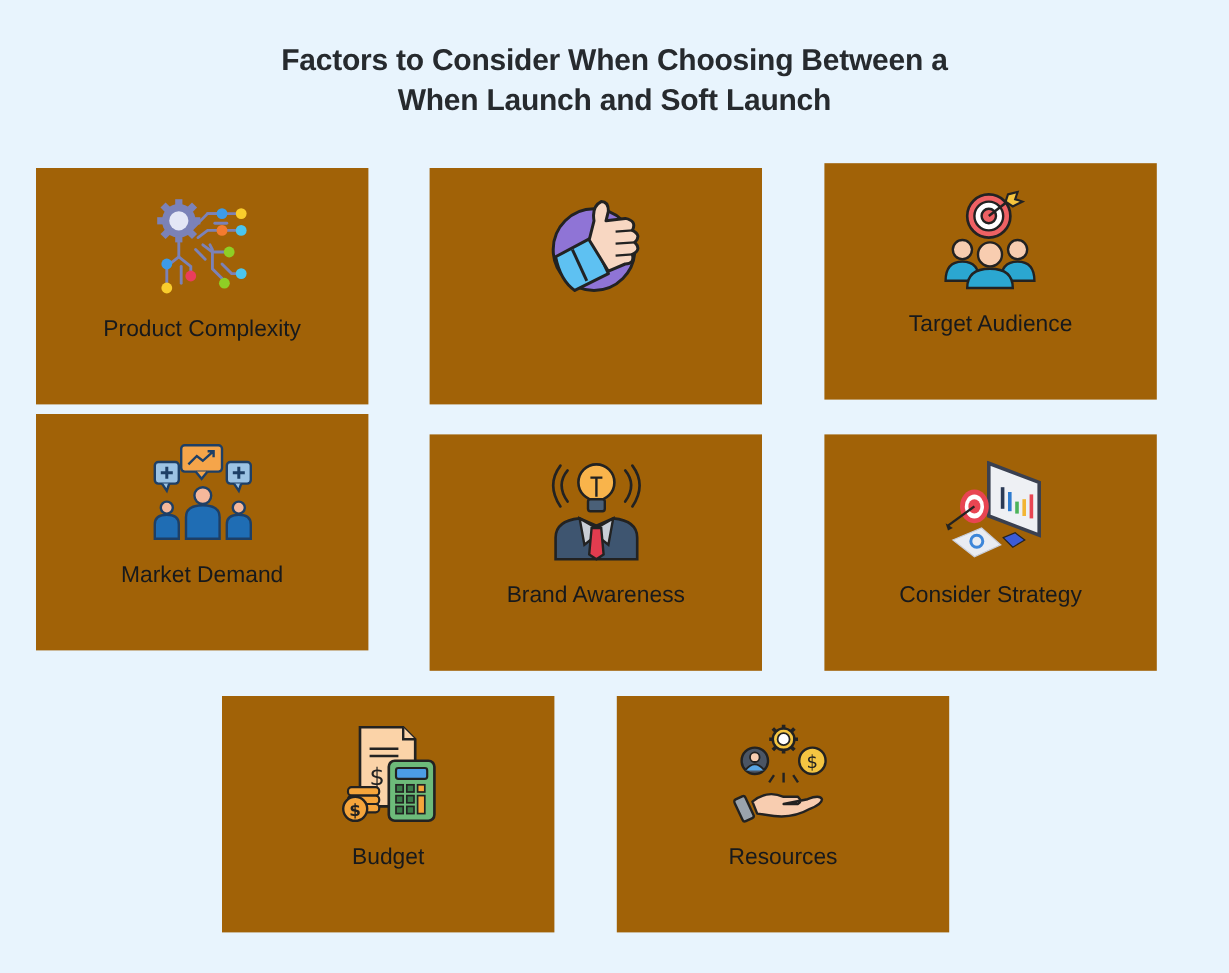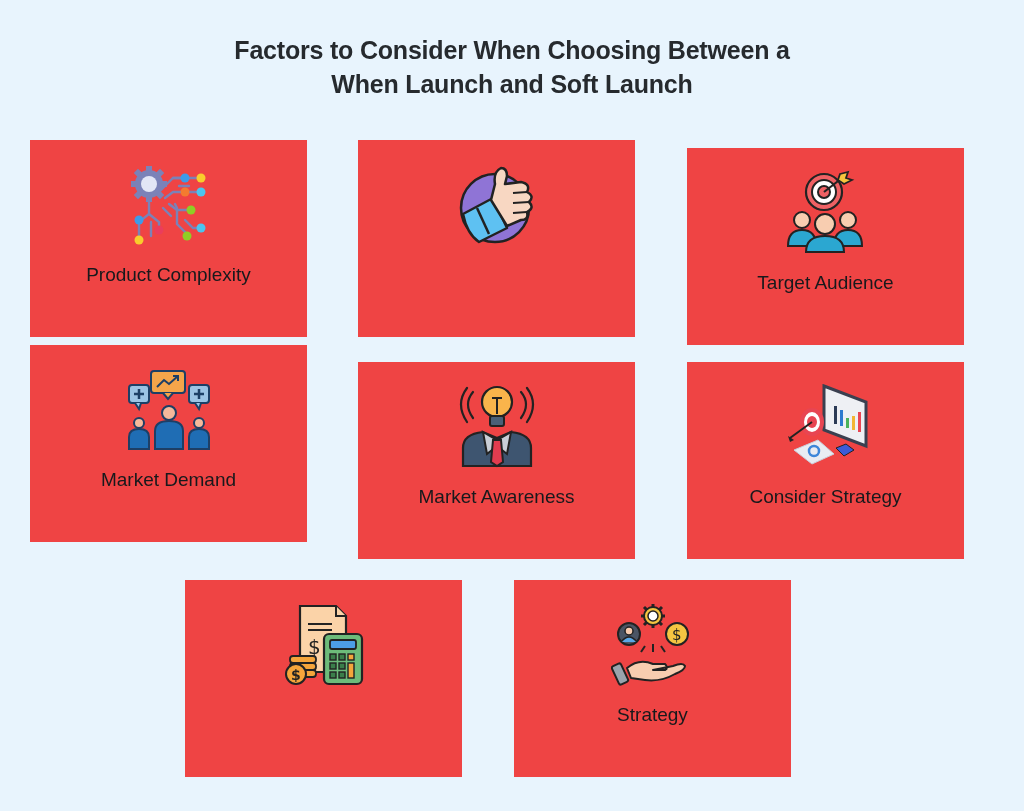--- a/index.html
+++ b/index.html
@@ -10,21 +10,21 @@
     position: relative; overflow: hidden;
   }
   .title {
     position: absolute; left: 0; top: 33px; width: 1024px;
     text-align: center; color: #262a2e;
     font-size: 25px; font-weight: bold; line-height: 34px;
     letter-spacing: -0.2px;
   }
   .card {
     position: absolute; width: 277px; height: 197px;
-    background: #ef4444;
+    background: #a16207;
   }
   .card .icon {
     position: absolute; left: 50%; top: 22px;
     width: 84px; height: 84px; margin-left: -42px;
   }
   .card .icon svg { width: 84px; height: 84px; display: block; }
   .card .label {
     position: absolute; left: 0; width: 100%; top: 124px;
     text-align: center; font-size: 19px; color: #17191c;
     font-weight: 500;
@@ -86,21 +86,21 @@
     <svg viewBox="0 0 84 84">
       <circle cx="40" cy="46" r="34" fill="#8f74d6" stroke="#222" stroke-width="2.5"></circle>
       <path d="M8 52 L38 36 L52 66 L24 80 Q12 72 8 52 Z" fill="#5ec1f2" stroke="#222" stroke-width="2.5" stroke-linejoin="round"></path>
       <path d="M22 46 L34 72" stroke="#222" stroke-width="2.5"></path>
       <path d="M36 38 L40 22 Q38 10 46 6 Q52 6 52 14 L50 22 L66 20 Q76 22 72 30 Q80 34 74 40 Q80 46 72 50 Q74 58 66 58 L52 64 Z" fill="#f8d7c2" stroke="#222" stroke-width="2.5" stroke-linejoin="round"></path>
       <path d="M58 31 L72 30 M58 41 L74 40 M58 51 L72 50" stroke="#222" stroke-width="2" fill="none"></path>
     </svg>
   </div>
 </div>
 
-<div class="card" style="left:687px; top:148px;">
+<div class="card" style="left:687px; top:136px;">
   <div class="icon">
     <svg viewBox="0 0 84 84">
       <circle cx="40" cy="22" r="18" fill="#ee6164" stroke="#222" stroke-width="2.2"></circle>
       <circle cx="40" cy="22" r="12" fill="#fff" stroke="#222" stroke-width="2"></circle>
       <circle cx="40" cy="22" r="6" fill="#ee6164" stroke="#222" stroke-width="2"></circle>
       <path d="M40 22 L58 8" stroke="#222" stroke-width="2.2"></path>
       <path d="M56 4 L64 2 L62 8 L68 10 L60 14 L54 10 Z" fill="#f7c53e" stroke="#222" stroke-width="1.8"></path>
       <circle cx="18" cy="50" r="8" fill="#f8cdb0" stroke="#222" stroke-width="2"></circle>
       <circle cx="64" cy="50" r="8" fill="#f8cdb0" stroke="#222" stroke-width="2"></circle>
       <path d="M4 76 Q4 60 18 60 Q32 60 32 76 Z" fill="#2ba7d1" stroke="#222" stroke-width="2"></path>
@@ -145,21 +145,21 @@
         <path d="M72 4 Q84 20 72 38"></path>
       </g>
       <circle cx="42" cy="18" r="15" fill="#f9b44b" stroke="#222" stroke-width="2.2"></circle>
       <rect x="35" y="32" width="14" height="10" rx="2" fill="#4a6078" stroke="#222" stroke-width="2"></rect>
       <path d="M42 14 V30 M37 14 H47" stroke="#222" stroke-width="2"></path>
       <path d="M8 82 V64 Q8 50 28 48 L42 54 L56 48 Q76 50 76 64 V82 Z" fill="#3e5570" stroke="#222" stroke-width="2.2"></path>
       <path d="M28 48 L42 56 L56 48 L52 70 L42 62 L32 70 Z" fill="#c9ced6" stroke="#222" stroke-width="2"></path>
       <path d="M38 56 L46 56 L48 78 L42 82 L36 78 Z" fill="#e23c4f" stroke="#222" stroke-width="2"></path>
     </svg>
   </div>
-  <div class="label">Market Awareness</div>
+  <div class="label">Brand Awareness</div>
 </div>
 
 <div class="card" style="left:687px; top:362px;">
   <div class="icon">
     <svg viewBox="0 0 84 84">
       <path d="M40 2 L82 18 L82 62 L40 46 Z" fill="#eef0f4" stroke="#3a4050" stroke-width="3"></path>
       <rect x="50" y="22" width="3" height="18" fill="#2b3a55"></rect>
       <rect x="56" y="26" width="3" height="16" fill="#2e7bcf"></rect>
       <rect x="62" y="34" width="3" height="10" fill="#4bb35a"></rect>
       <rect x="68" y="32" width="3" height="14" fill="#f2b533"></rect>
@@ -198,20 +198,21 @@
       </g>
       <g fill="#f5a53b" stroke="#222" stroke-width="1.8">
         <rect x="8" y="54" width="26" height="7" rx="3"></rect>
         <rect x="8" y="61" width="26" height="7" rx="3"></rect>
         <rect x="8" y="68" width="26" height="7" rx="3"></rect>
       </g>
       <circle cx="14" cy="72" r="10" fill="#f5a53b" stroke="#222" stroke-width="2"></circle>
       <text x="9" y="78" font-size="14" font-family="DejaVu Sans, sans-serif" font-weight="bold" fill="#222">$</text>
     </svg>
   </div>
+  <div class="label">Budget</div>
 </div>
 
 <div class="card" style="left:514px; top:580px;">
   <div class="icon">
     <svg viewBox="0 0 84 84">
       <circle cx="18" cy="32" r="11" fill="#4b5564" stroke="#222" stroke-width="2"></circle>
       <circle cx="18" cy="29" r="4" fill="#f8cdb0" stroke="#222" stroke-width="1.5"></circle>
       <path d="M10 40 Q18 30 26 40" fill="#5aa7e6" stroke="#222" stroke-width="1.5"></path>
       <g fill="#f4c542" stroke="#222" stroke-width="2">
         <circle cx="42" cy="14" r="9"></circle>
@@ -220,14 +221,14 @@
         <path d="M42 2 V6 M42 22 V26 M30 14 H34 M50 14 H54 M33 5 L36 8 M48 20 L51 23 M33 23 L36 20 M48 8 L51 5"></path>
       </g>
       <circle cx="42" cy="14" r="5" fill="#fff" stroke="#222" stroke-width="1.5"></circle>
       <circle cx="66" cy="32" r="11" fill="#f4c542" stroke="#222" stroke-width="2"></circle>
       <text x="61" y="38" font-size="15" font-family="DejaVu Sans, sans-serif" fill="#222">$</text>
       <path d="M34 44 L30 50 M42 42 V50 M50 44 L54 50" stroke="#222" stroke-width="2"></path>
       <path d="M16 66 Q28 56 42 62 L54 62 Q58 66 54 68 L42 68 L62 64 Q72 60 74 64 Q74 68 64 72 Q50 80 34 78 L20 76 Z" fill="#f8cdb0" stroke="#222" stroke-width="2" stroke-linejoin="round"></path>
       <rect x="4" y="62" width="10" height="20" rx="2" fill="#9aa3ad" stroke="#222" stroke-width="2" transform="rotate(-25 9 72)"></rect>
     </svg>
   </div>
-  <div class="label">Strategy</div>
+  <div class="label">Resources</div>
 </div>
 
 </body></html>

